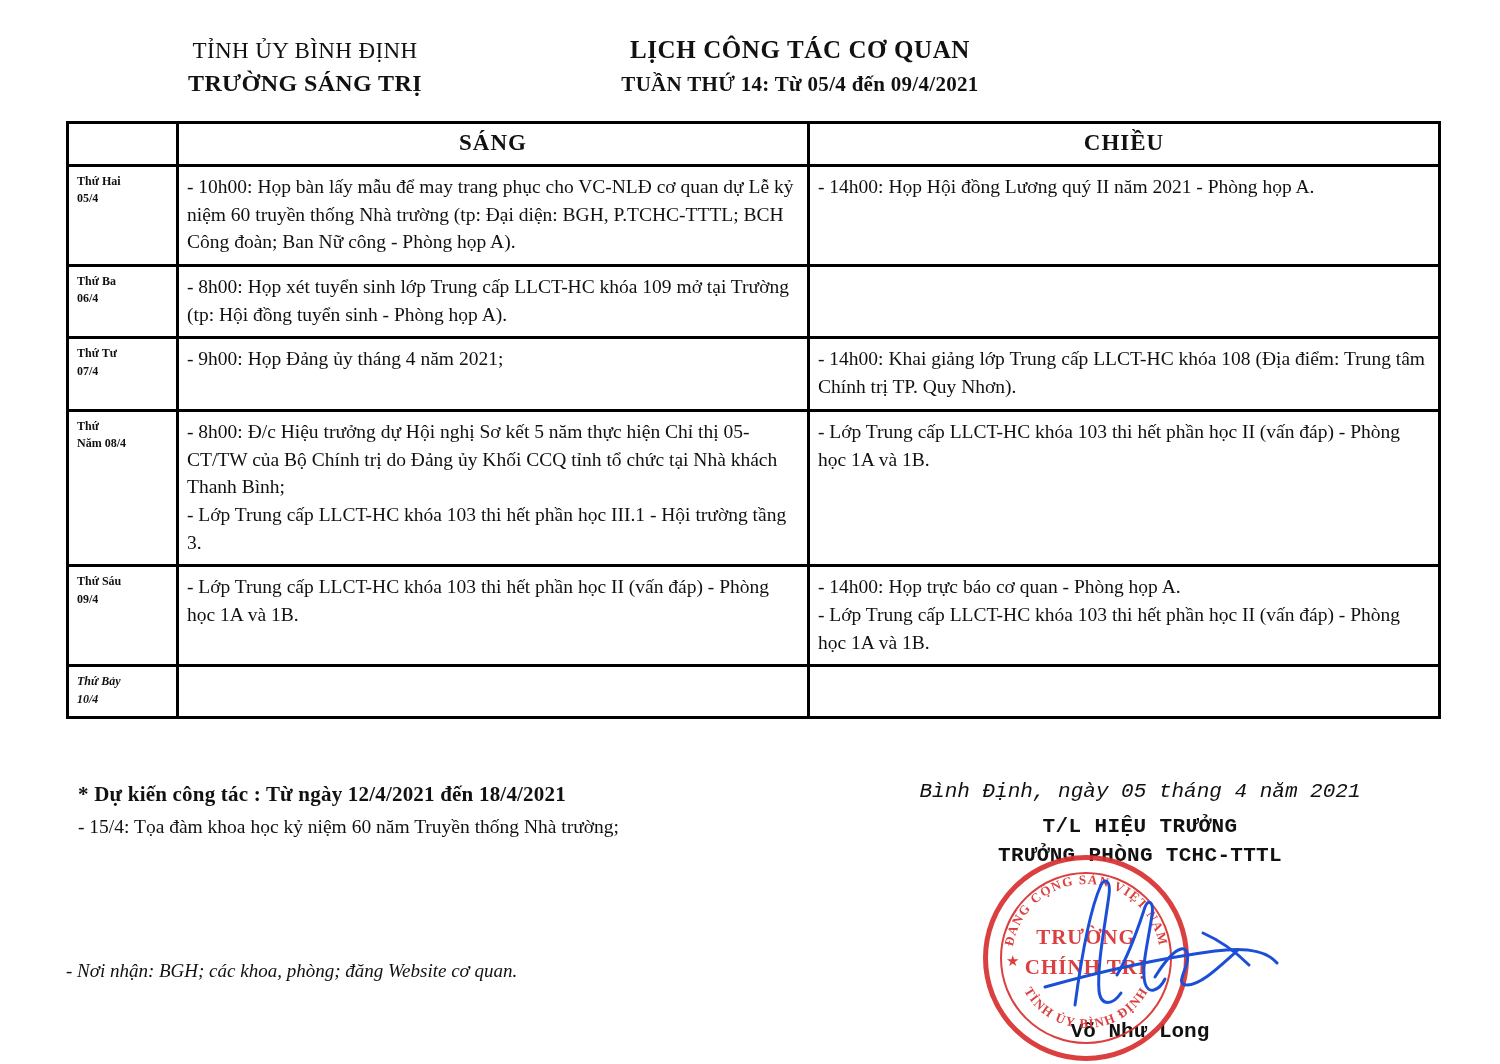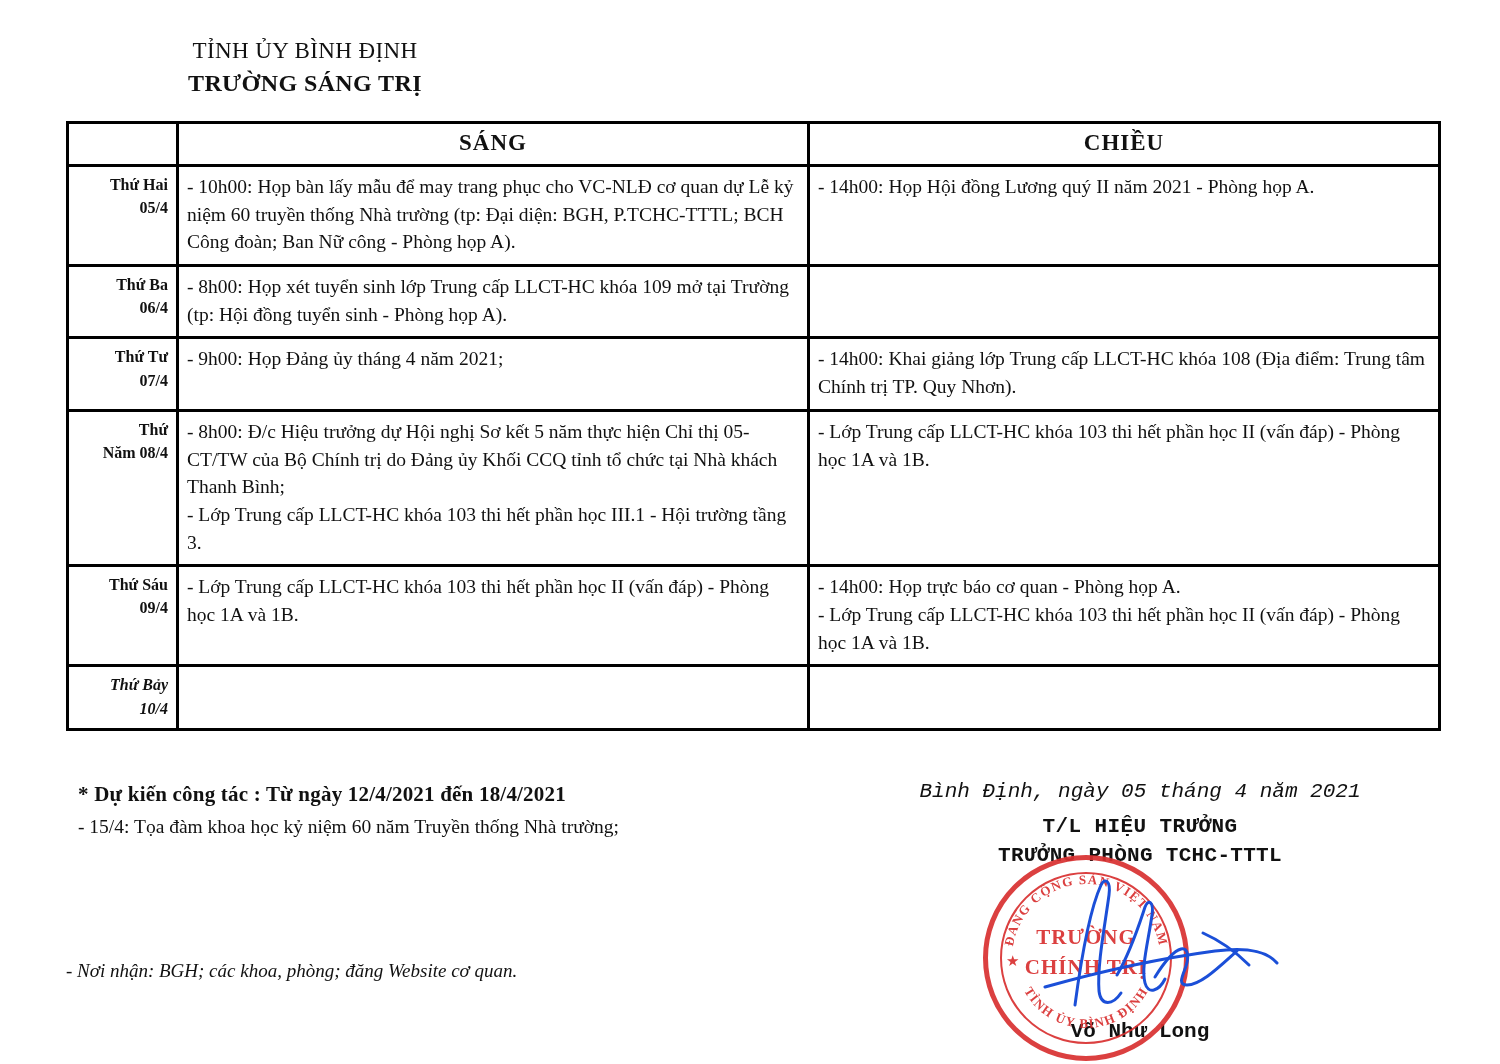--- a/index.html
+++ b/index.html
@@ -88,23 +88,23 @@
 
   thead th {
     text-align: center;
     font-size: 23px;
     font-weight: bold;
     letter-spacing: 1px;
     padding: 8px 0 9px 0;
     vertical-align: middle;
   }
   td.day {
-    text-align: right;
-    font-weight: bold;
-    font-size: 16px;
+    text-align: left;
+    font-weight: bold;
+    font-size: 12px;
     vertical-align: middle;
     line-height: 1.45;
     padding: 6px 2px;
     font-family: Liberation Serif, serif;
   }
   td.day.weekend {
     font-style: italic;
   }
   td.cell {
     font-size: 19.5px;
@@ -243,20 +243,24 @@
 </style>
 </head>
 <body>
 
 <div class="page">
 
   <div class="header">
     <div class="org-block">
       <div class="org-line1">TỈNH ỦY BÌNH ĐỊNH</div>
       <div class="org-line2">TRƯỜNG SÁNG TRỊ</div>
+    </div>
+    <div class="title-block">
+      <div class="title-main">LỊCH CÔNG TÁC CƠ QUAN</div>
+      <div class="title-sub">TUẦN THỨ 14: Từ 05/4 đến 09/4/2021</div>
     </div>
   </div>
 
   <div class="sched-wrap">
     <table class="sched">
       <colgroup>
         <col class="col-day">
         <col class="col-am">
         <col class="col-pm">
       </colgroup>

